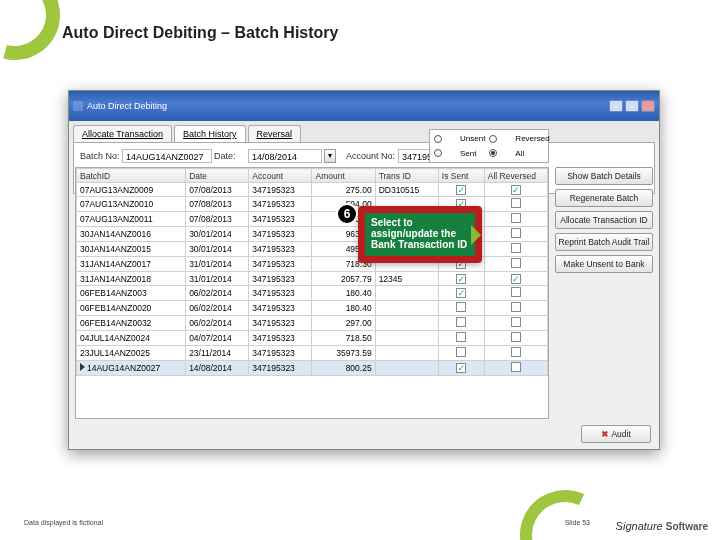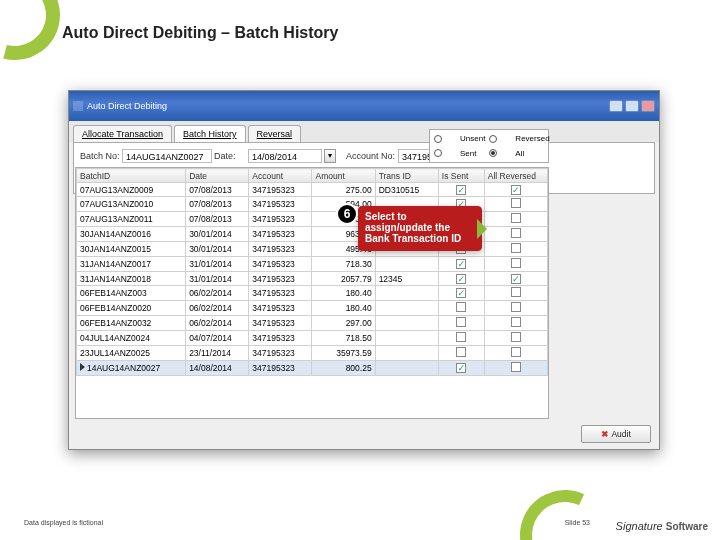--- a/index.html
+++ b/index.html
@@ -119,22 +119,22 @@
   th,td { border:1px solid #d0d0d0; padding:1px 3px; height:14px; overflow:hidden; white-space:nowrap;}
   th { background:linear-gradient(#fafafa,#e6e6e6); color:#333; font-weight:normal; text-align:left;}
   col.c1{width:95px} col.c2{width:55px} col.c3{width:55px} col.c4{width:55px} col.c5{width:55px} col.c6{width:40px} col.c7{width:55px}
   td.num{text-align:right;}
   .sel-row td{background:#dce6f4;}
   .chev{display:inline-block;width:0;height:0;border-top:4px solid transparent;border-bottom:4px solid transparent;border-left:5px solid #333;margin-right:2px;}
   .cb{width:10px;height:10px;border:1px solid #888;display:inline-block;background:#fff;text-align:center;line-height:8px;font-size:9px;color:#2a6;}
 
   .callout {
     position:absolute; top:206px; left:358px;
-    width:124px; background:#b91c1c; color:#fff;
-    border:1px solid #b91c1c; border-radius:4px;
+    width:124px; background:#15803d; color:#fff;
+    border:7px solid #b91c1c; border-radius:4px;
     padding:4px 6px 6px 6px; font-size:10px; font-weight:bold;
     box-shadow:0 2px 6px rgba(0,0,0,.3);
     z-index:5;
   }
   .callout::after{
     content:""; position:absolute; right:-16px; top:12px;
     border:10px solid transparent; border-left-color:#8bb83a;
   }
   .step-badge{
     position:absolute; top:203px; left:336px;
@@ -200,20 +200,27 @@
     <label>
         <span class="radio"></span>
         <span>Sent</span>
       </label>
     <label>
         <span class="radio on"></span>
         <span>All</span>
       </label>
   </div>
 
+  <div class="btncol">
+    <div class="btn">Show Batch Details</div>
+    <div class="btn">Regenerate Batch</div>
+    <div class="btn">Allocate Transaction ID</div>
+    <div class="btn">Reprint Batch Audit Trail</div>
+    <div class="btn">Make Unsent to Bank</div>
+  </div>
 
   <div class="grid">
     <table>
       <colgroup>
           <col class="c1">
           <col class="c2">
           <col class="c3">
           <col class="c4">
           <col class="c5">
           <col class="c6">

